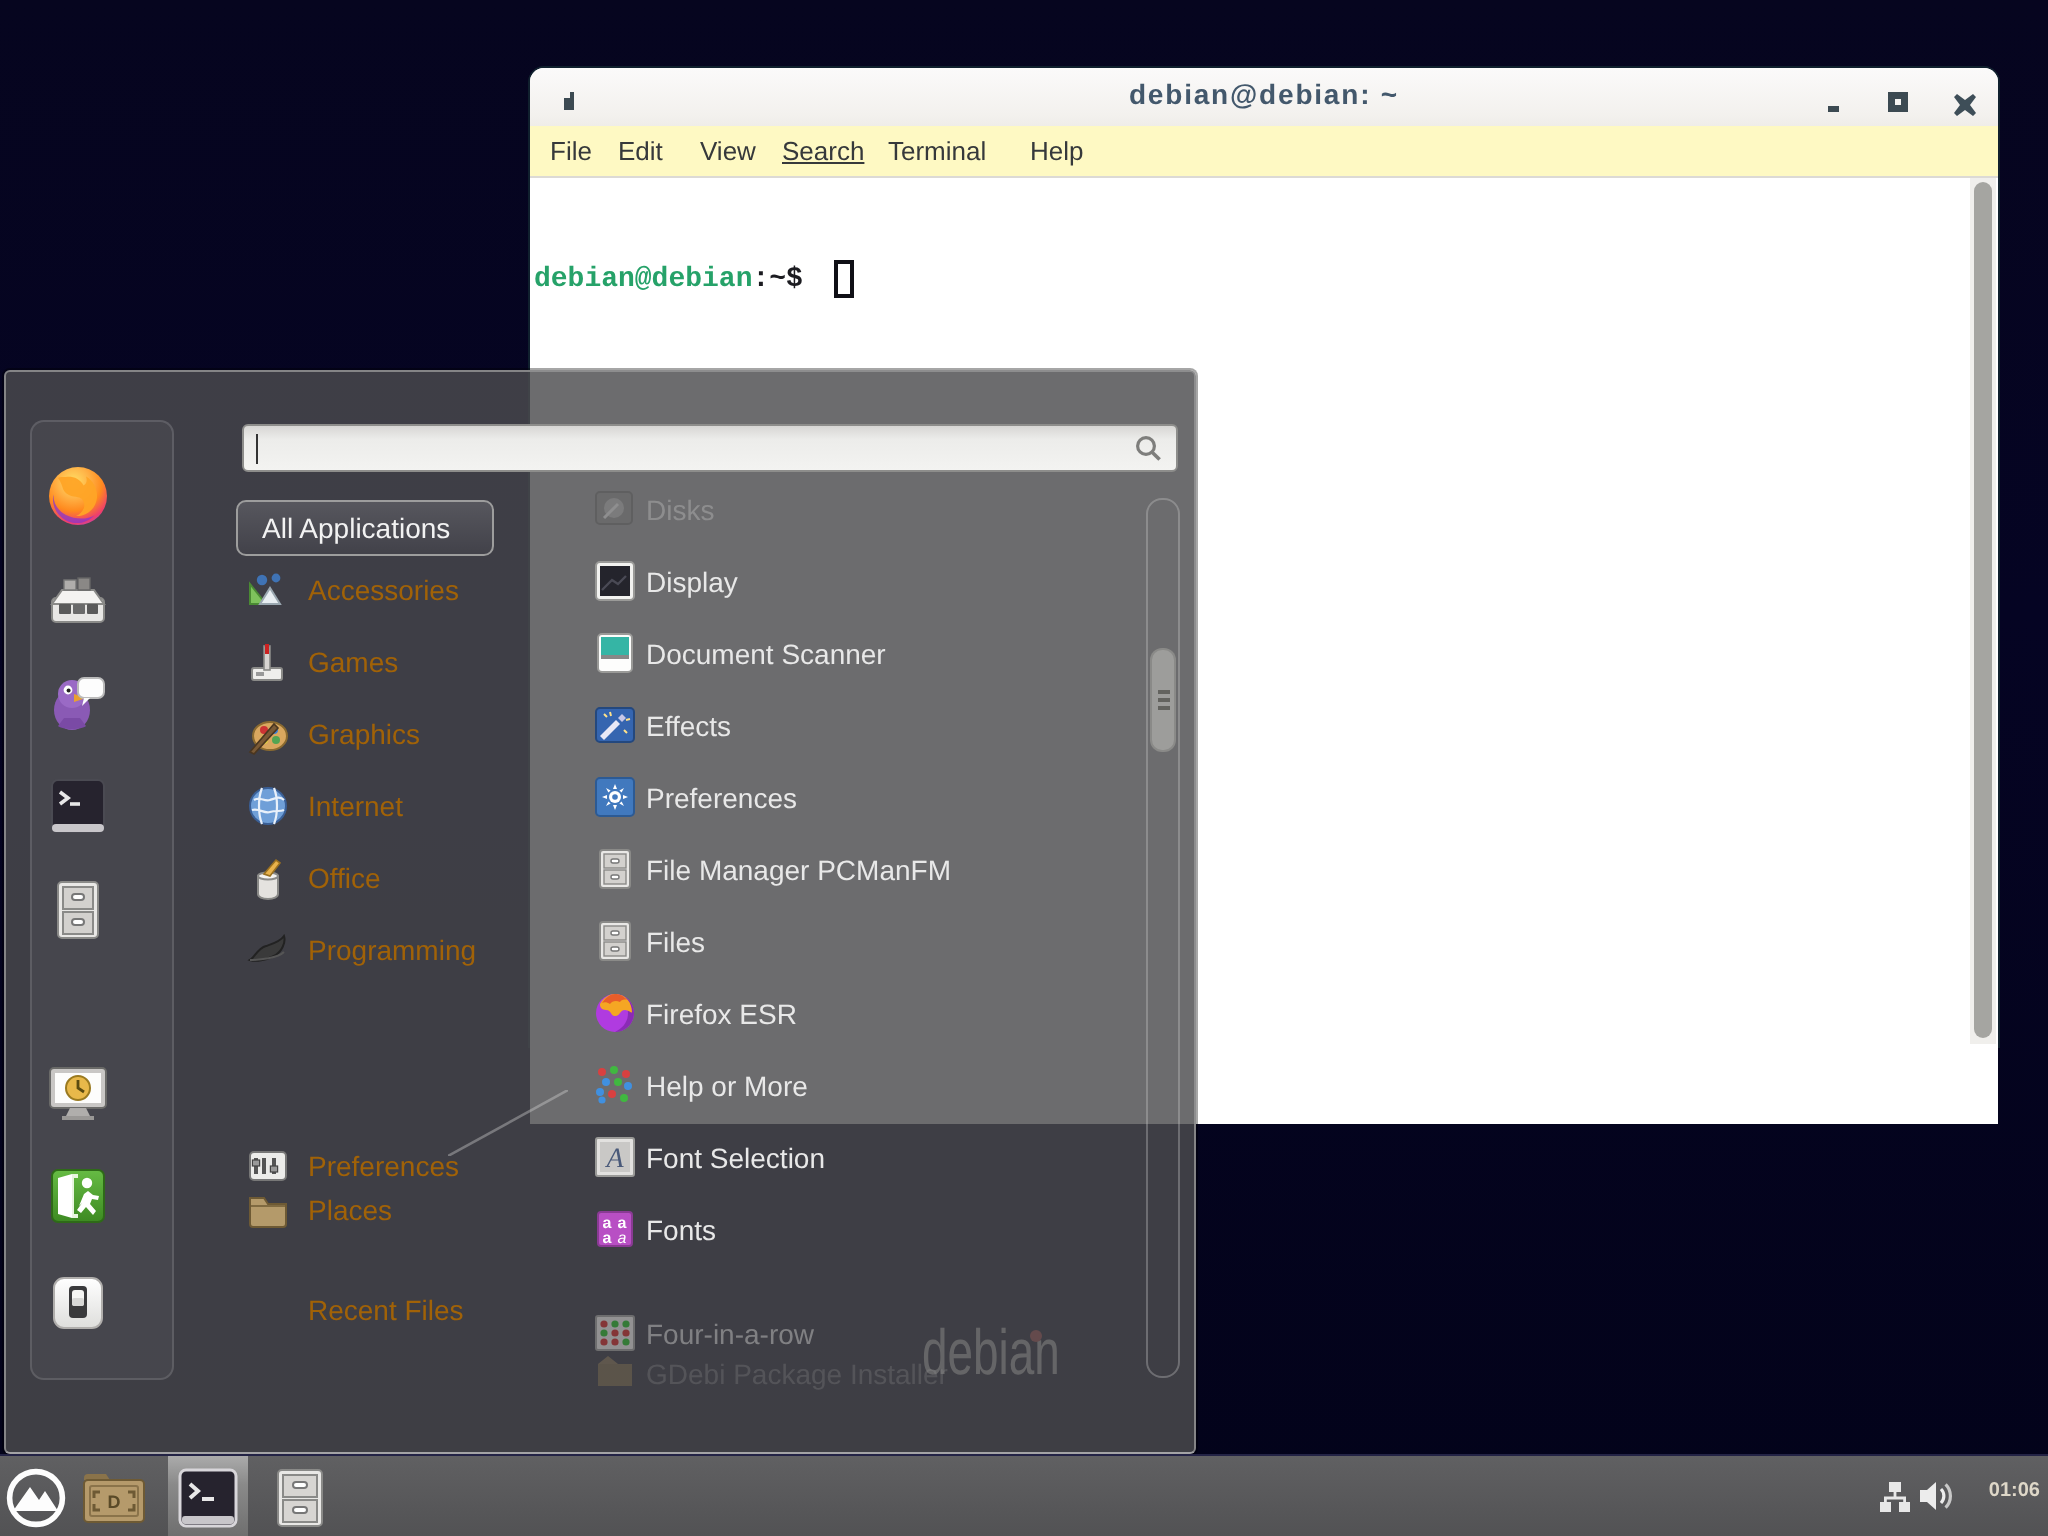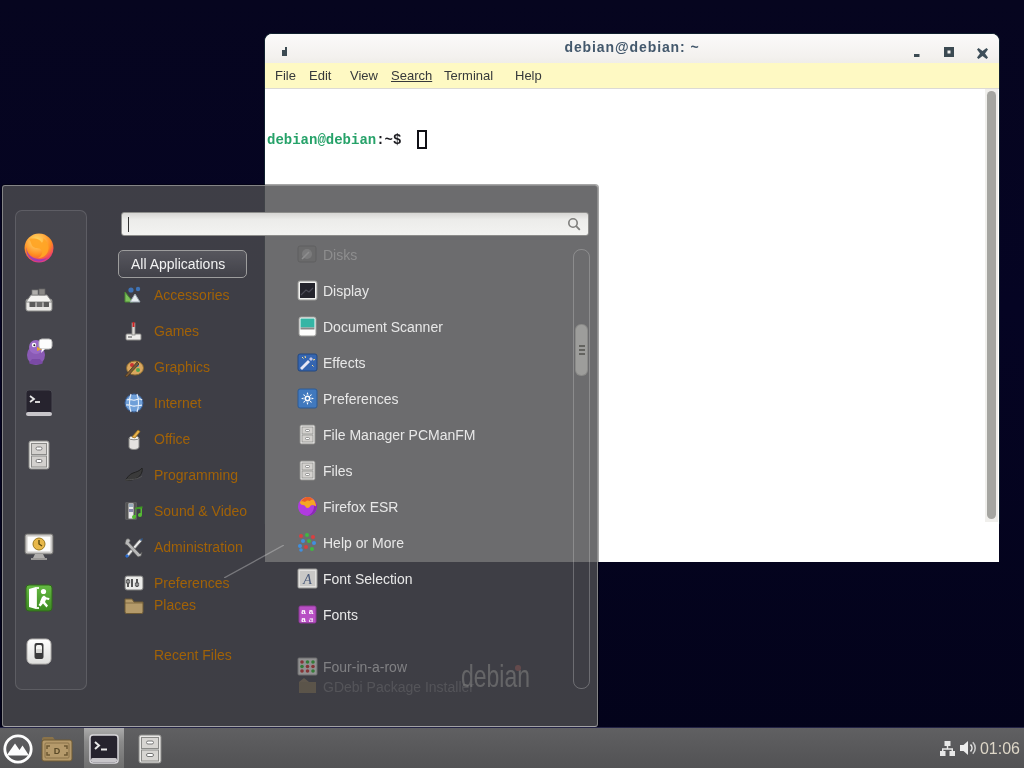--- a/index.html
+++ b/index.html
@@ -61,21 +61,21 @@
 #mthumb .grip { position:absolute; left:3px; width:6px; height:2px; background:#63635f; }
 #trail { position:absolute; left:221px; top:359px; width:60px; height:33px; }
 
 
 #taskbar { position:absolute; left:0; top:727px; width:1024px; height:41px;
   background:linear-gradient(180deg,#606062 0%,#59595b 50%,#525254 100%);
   border-top:1px solid #232345; }
 #active { position:absolute; left:84px; top:0px; width:40px; height:40px;
   background:linear-gradient(180deg,#ababab 0%,#8a8a8a 35%,#6f6f6f 100%); }
 .tbi { position:absolute; top:7px; width:28px; height:28px; }
-#clock { position:absolute; right:4px; top:12px; font-size:16px; font-weight:normal; color:#ded7c8; }
+#clock { position:absolute; right:4px; top:12px; font-size:10px; font-weight:bold; color:#ded7c8; }
 </style>
 </head>
 <body>
 <div id="desktop">
   <div id="wm"><span class="t">debian</span></div>
     <div id="wmdot"></div>
 </div>
 
 <div id="term">
   <div id="titlebar">
@@ -248,42 +248,20 @@
         </svg></div>
       <div class="ct">Office</div>
     </div>
   <div class="cat" style="top:278px;">
       <div class="ci"><svg width="22" height="22" viewBox="0 0 22 22">
           <path d="M2 16c2-1 4-6 8-7 3-1 7-2 9-5 1 3-1 8-5 10s-9 3-12 2z" fill="#3a3a3a" stroke="#222"></path>
           <path d="M2 16c5 0 14-1 17-4" stroke="#555" fill="none"></path>
         </svg></div>
       <div class="ct">Programming</div>
     </div>
-  <div class="cat" style="top:314px;">
-      <div class="ci"><svg width="22" height="22" viewBox="0 0 22 22">
-          <rect x="3" y="3" width="10" height="16" fill="#e8e8e8" stroke="#777"></rect>
-          <rect x="3" y="3" width="2.5" height="16" fill="#555"></rect>
-          <rect x="10.5" y="3" width="2.5" height="16" fill="#555"></rect>
-          <rect x="6" y="4" width="4" height="3" fill="#9ab"></rect>
-          <rect x="6" y="9" width="4" height="3" fill="#88a"></rect>
-          <path d="M13 8v9a2 2 0 1 1-1.5-2h1V8z" fill="#55bb33"></path>
-          <path d="M13 8l6-1v8a2 2 0 1 1-1.5-2h0V9z" fill="#55bb33"></path>
-          <path d="M12.5 7.5l7-1.2v2l-7 1.2z" fill="#3e9922"></path>
-        </svg></div>
-      <div class="ct">Sound &amp; Video</div>
-    </div>
-  <div class="cat" style="top:350px;">
-      <div class="ci"><svg width="22" height="22" viewBox="0 0 22 22">
-          <path d="M3 19L16 4l2-1 1 2-1.5 1.5L5 21z" fill="#e8e8e8" stroke="#666" stroke-width="0.8"></path>
-          <path d="M18 3l1 1" stroke="#335a8a" stroke-width="3"></path>
-          <path d="M3 4c0-1 3-2 4 0 .5 1 0 2-1 2.5L17 18l2-2-1 4-3 1L4 9C3 9 2 8 2 7z" fill="#b8b8b8" stroke="#555" stroke-width="0.7"></path>
-          <path d="M3 19l2 2" stroke="#2a6acc" stroke-width="3"></path>
-        </svg></div>
-      <div class="ct">Administration</div>
-    </div>
   <div class="cat" style="top:386px;">
       <div class="ci"><svg width="22" height="22" viewBox="0 0 22 22">
           <rect x="2" y="4" width="18" height="14" rx="2" fill="#ececea" stroke="#777"></rect>
           <rect x="4" y="7" width="2" height="8" fill="#555"></rect>
           <rect x="8" y="7" width="2" height="8" fill="#555"></rect>
           <rect x="13" y="7" width="2" height="8" fill="#555"></rect>
           <rect x="3.2" y="8" width="3.6" height="3" fill="#999" stroke="#444" stroke-width="0.6"></rect>
           <rect x="12.2" y="11" width="3.6" height="3" fill="#999" stroke="#444" stroke-width="0.6"></rect>
         </svg></div>
       <div class="ct">Preferences</div>

